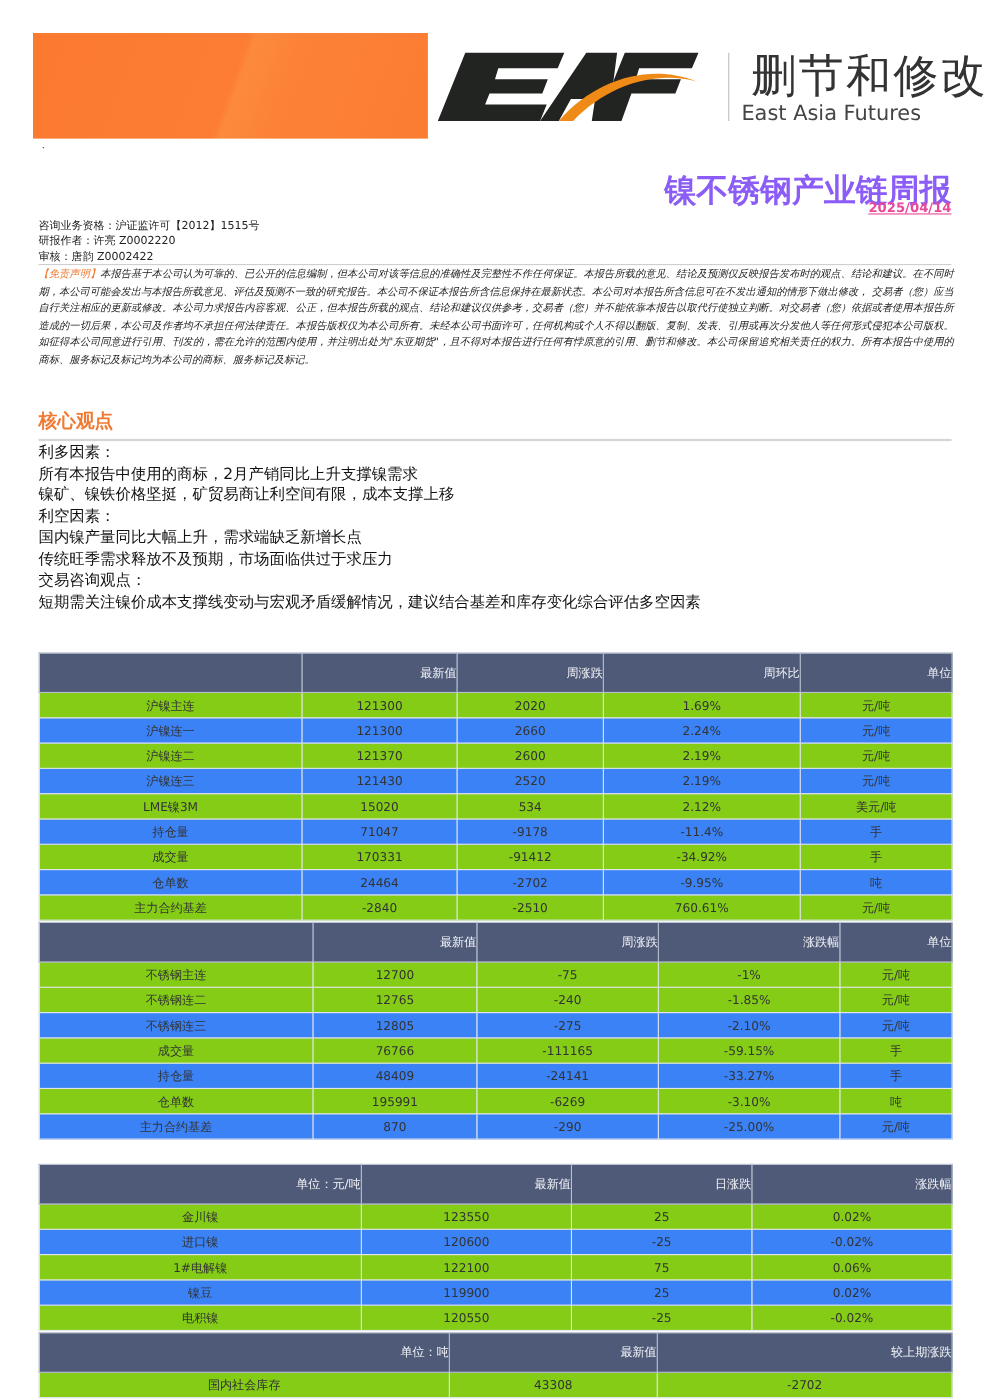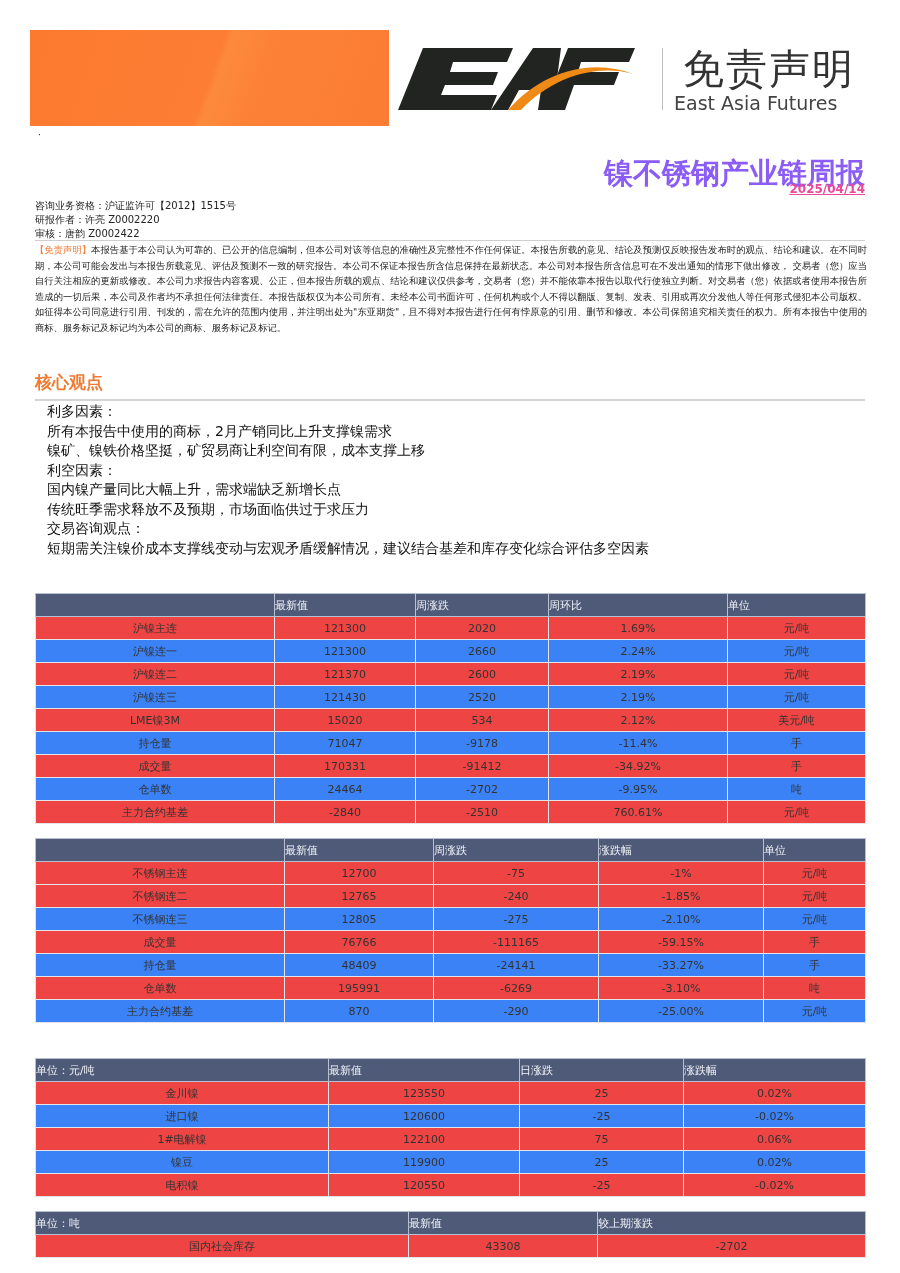--- a/index.html
+++ b/index.html
@@ -14,50 +14,50 @@
   .logo-divider { position: absolute; left: 662px; top: 48px; width: 1px; height: 62px; background: #bdbdbd; }
   .logo-cn { position: absolute; left: 683px; top: 44px; font-size: 41px; letter-spacing: 2px; color: #333; font-weight: normal; line-height: 50px; }
   .logo-en { position: absolute; left: 674px; top: 92px; font-size: 19px; color: #444; line-height: 22px; font-family: "DejaVu Sans", sans-serif; }
   .dot-mark { position: absolute; left: 38px; top: 130px; font-size: 9px; color: #333; }
 
   .report-title { position: absolute; right: 35px; top: 154px; font-size: 29px; font-weight: bold; color: #8b5cf6; letter-spacing: 0px; }
   .report-date { position: absolute; right: 35px; top: 182px; font-size: 12px; font-weight: bold; color: #ec4899; text-decoration: underline; }
 
   .meta { position: absolute; left: 35px; top: 199px; font-size: 10px; line-height: 14px; color: #222; }
   .meta-rule { position: absolute; left: 35px; top: 240px; width: 830px; height: 1px; background: #cfcfcf; }
-  .disclaimer { position: absolute; left: 35px; top: 242px; width: 832px; font-size: 9.3px; line-height: 15.5px; color: #222; text-align: justify; }
+  .disclaimer { position: absolute; left: 35px; top: 242px; width: 832px; font-size: 9.3px; line-height: 15.5px; color: #222; text-align: justify; font-style: italic; }
   .disclaimer .tag { color: #f07a32; }
 
   .section-title { position: absolute; left: 35px; top: 371px; font-size: 17px; font-weight: bold; color: #f07a32; }
   .section-rule { position: absolute; left: 35px; top: 399px; width: 830px; height: 2px; background: #d5d5d5; }
-  .views { position: absolute; left: 35px; top: 402px; font-size: 14px; line-height: 19.5px; color: #111; margin-left: 12px; }
+  .views { position: absolute; left: 35px; top: 402px; font-size: 14px; line-height: 19.5px; color: #111; }
 
   table.data { position: absolute; left: 35px; width: 830px; border-collapse: collapse; font-size: 11px; color: #333; table-layout: fixed; }
-  table.data th { background: #4e5a78; color: #f2f4f8; font-weight: normal; height: 23px; border: 1px solid #b7bfd0; text-align: left; }
+  table.data th { background: #4e5a78; color: #f2f4f8; font-weight: normal; height: 36px; border: 1px solid #b7bfd0; text-align: right; }
   table.data td { height: 23px; border: 1px solid #e2e4ea; text-align: center; }
   table.data tr.alt td { background: #3b82f6; }
-  table.data tr.norm td { background: #ef4444; }
+  table.data tr.norm td { background: #84cc16; }
 </style>
 </head>
 <body>
 
 <div class="orange-banner"></div>
 
 <svg class="logo" viewBox="0 0 480 80">
 
   <polygon points="30,8 120,8 114,22 60,22 57,32 105,32 100,45 52,45 48,55 104,55 98,70 5,70" fill="#222422"></polygon>
 
   <polygon points="140,8 168,8 160,70 145,70 148,50 126,50 115,70 98,70" fill="#222422"></polygon>
 
   <polygon points="175,8 242,8 236,22 188,22 185,32 226,32 221,45 181,45 172,70 150,70" fill="#222422"></polygon>
 
   <path d="M115,70 C150,30 200,18 240,34 C205,24 160,36 128,70 Z" fill="#f08a16"></path>
 </svg>
 <div class="logo-divider"></div>
-<div class="logo-cn">免责声明</div>
+<div class="logo-cn">删节和修改</div>
 <div class="logo-en">East Asia Futures</div>
 <div class="dot-mark">·</div>
 
 <div class="report-title">镍不锈钢产业链周报</div>
 <div class="report-date">2025/04/14</div>
 
 <div class="meta">
   <div>咨询业务资格：沪证监许可【2012】1515号</div>
   <div>研报作者：许亮 Z0002220</div>
   <div>审核：唐韵 Z0002422</div>

